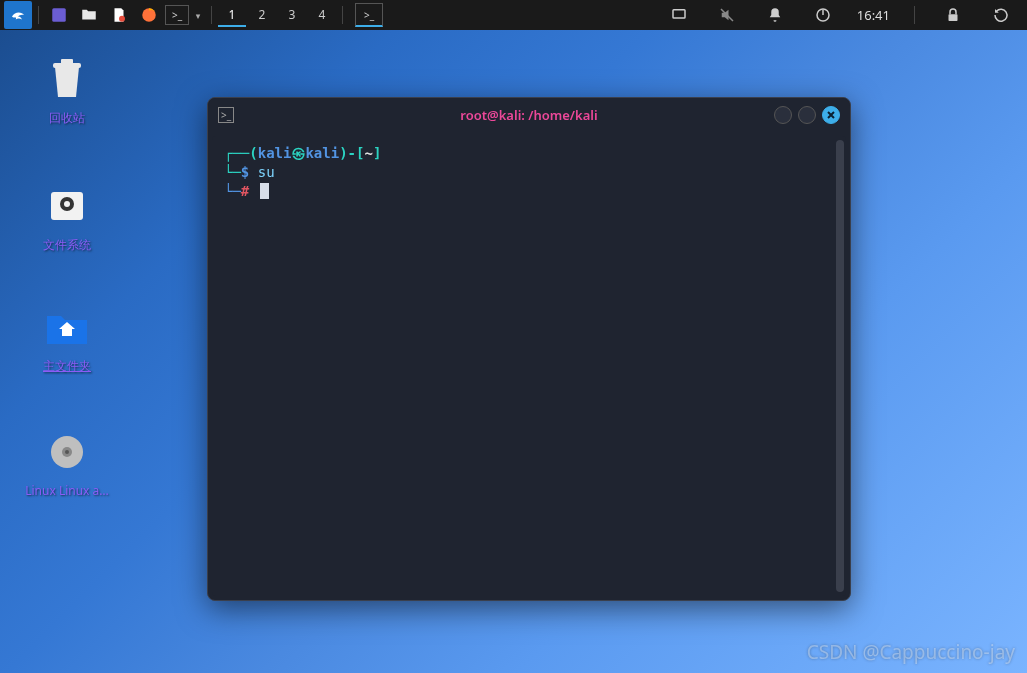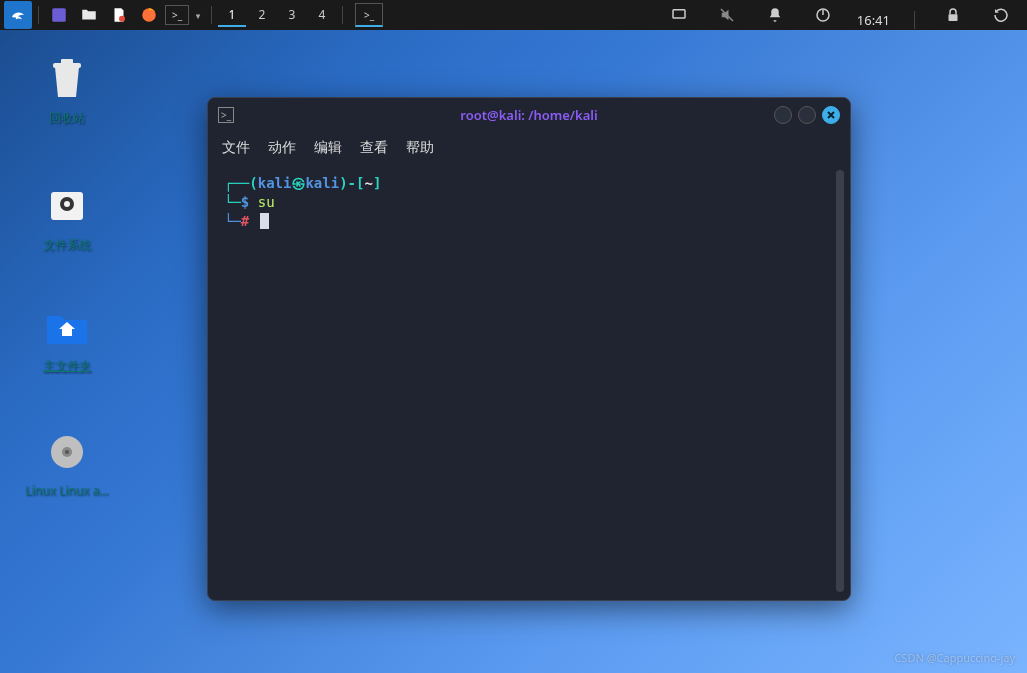--- a/index.html
+++ b/index.html
@@ -10,42 +10,42 @@
   position: relative; overflow: hidden;
 }
 
 
 .panel {
   height: 30px; background: #1a1a1a;
   display: flex; align-items: center; color: #ddd;
   font-size: 12px; padding: 0 4px;
 }
 .panel .left { display: flex; align-items: center; gap: 2px; }
-.panel .right { margin-left: auto; display: flex; align-items: flex-end; gap: 20px; padding-right: 8px; }
+.panel .right { margin-left: auto; display: flex; align-items: center; gap: 20px; padding-right: 8px; }
 .panel-btn {
   display: flex; align-items: center; justify-content: center;
   width: 28px; height: 28px; cursor: pointer;
 }
 .kali-logo {
   width: 28px; height: 28px; background: #1f75cc;
   display: flex; align-items: center; justify-content: center;
   border-radius: 2px;
 }
 .sep { width: 1px; height: 18px; background: #444; margin: 0 4px; }
 .workspace { width: 28px; height: 24px; display:flex; align-items:center; justify-content:center; cursor:pointer; color:#ccc; border-bottom: 2px solid transparent;}
 .workspace.active { border-bottom: 2px solid #3daee9; color:#fff; }
 .taskbar-item { 
   width: 28px; height: 24px; display:flex; align-items:center; justify-content:center;
   border:1px solid #555; margin-left:6px; cursor:pointer; border-bottom:2px solid #3daee9;
 }
 
 
 .desktop-icon {
   position: absolute; width: 90px; text-align: center;
-  color: #0f766e; font-size: 12px; cursor: pointer;
+  color: #8b5cf6; font-size: 12px; cursor: pointer;
 }
 .desktop-icon .icon-box {
   width: 48px; height: 48px; margin: 0 auto 6px;
   display: flex; align-items: center; justify-content: center;
 }
 .desktop-icon .label { text-shadow: 1px 1px 2px rgba(0,0,0,0.6); white-space: nowrap; overflow: hidden; text-overflow: ellipsis; }
 
 
 .terminal-window {
   position: absolute; left: 207px; top: 97px;
@@ -54,54 +54,54 @@
   box-shadow: 0 8px 30px rgba(0,0,0,0.5);
   display: flex; flex-direction: column;
   border: 1px solid #3a3f4c;
 }
 .titlebar {
   height: 34px; display: flex; align-items: center;
   padding: 0 10px; background: #1f2430;
   border-radius: 8px 8px 0 0; position:relative;
 }
 .titlebar .app-icon { width:16px; height:16px; border:1px solid #888; display:flex; align-items:center; justify-content:center; font-size:10px; color:#aaa;}
-.titlebar .title { position:absolute; left:0; right:0; text-align:center; color:#8b5cf6; font-size:13px; font-weight:600; pointer-events:none;}
+.titlebar .title { position:absolute; left:0; right:0; text-align:center; color:#ec4899; font-size:13px; font-weight:600; pointer-events:none;}
 .win-controls { margin-left:auto; display:flex; gap:6px; z-index:2;}
 .win-btn { width:18px; height:18px; border-radius:50%; border:1px solid #555; background:#2a2f3c; cursor:pointer; display:flex; align-items:center; justify-content:center;}
 .win-btn.close { background:#3daee9; border-color:#3daee9; }
 
 .menubar {
   height: 30px; display: flex; align-items: center; gap: 18px;
   padding: 0 14px; color: #ddd; font-size: 14px;
 }
 .menubar span { cursor: pointer; }
 
 .terminal-body {
   flex: 1; background: #1f2430; margin: 4px;
   border-radius: 4px; padding: 8px 12px;
   font-family: "DejaVu Sans Mono", monospace; font-size: 14px;
   color: #d8dee9; position: relative; overflow: hidden;
 }
 .terminal-body .line { white-space: pre; line-height: 1.35; }
 .c-teal { color: #2bd4c2; font-weight: bold;}
 .c-blue { color: #5294e2; font-weight: bold;}
 .c-red  { color: #e05561; font-weight: bold;}
-.c-gray { color: #bef264; }
+.c-gray { color: #7dd3fc; }
 .c-white{ color: #e0e0e0; font-weight: bold;}
 .cursor-block {
   display: inline-block; width: 9px; height: 16px;
   background: #d8dee9; vertical-align: text-bottom; margin-left: 2px;
 }
 .scrollbar {
   position:absolute; right:2px; top:4px; bottom:4px; width:8px;
   background:#3a3f4c; border-radius:4px;
 }
 .watermark {
   position:absolute; right:12px; bottom:8px;
-  color: rgba(255,255,255,0.35); font-size:11px;
+  color: rgba(255,255,255,0.35); font-size:19px;
   text-shadow: 0 0 3px rgba(0,0,0,0.3);
 }
 
 
 .svg-icon { width:18px; height:18px; fill:#ccc; }
 </style>
 </head>
 <body>
 
 <div class="panel">
@@ -240,27 +240,20 @@
     <div class="win-controls">
       <div class="win-btn"></div>
       <div class="win-btn"></div>
       <div class="win-btn close">
         <svg width="10" height="10" viewBox="0 0 10 10">
             <path stroke="#0b2030" stroke-width="2" d="M2 2l6 6M8 2l-6 6"></path>
           </svg>
       </div>
     </div>
   </div>
-  <div class="menubar">
-    <span>文件</span>
-    <span>动作</span>
-    <span>编辑</span>
-    <span>查看</span>
-    <span>帮助</span>
-  </div>
   <div class="terminal-body">
     <div class="line"><span class="c-teal">┌──(</span><span class="c-blue">kali</span><span class="c-teal">㉿</span><span class="c-blue">kali</span><span class="c-teal">)-[</span><span class="c-white">~</span><span class="c-teal">]</span></div>
     <div class="line"><span class="c-teal">└─</span><span class="c-blue">$ </span><span class="c-gray">su</span></div>
     <div class="line"><span class="c-blue">└─</span><span class="c-red"># </span><span class="cursor-block"></span></div>
     <div class="scrollbar"></div>
   </div>
 </div>
 
 <div class="watermark">CSDN @Cappuccino-jay</div>
 

